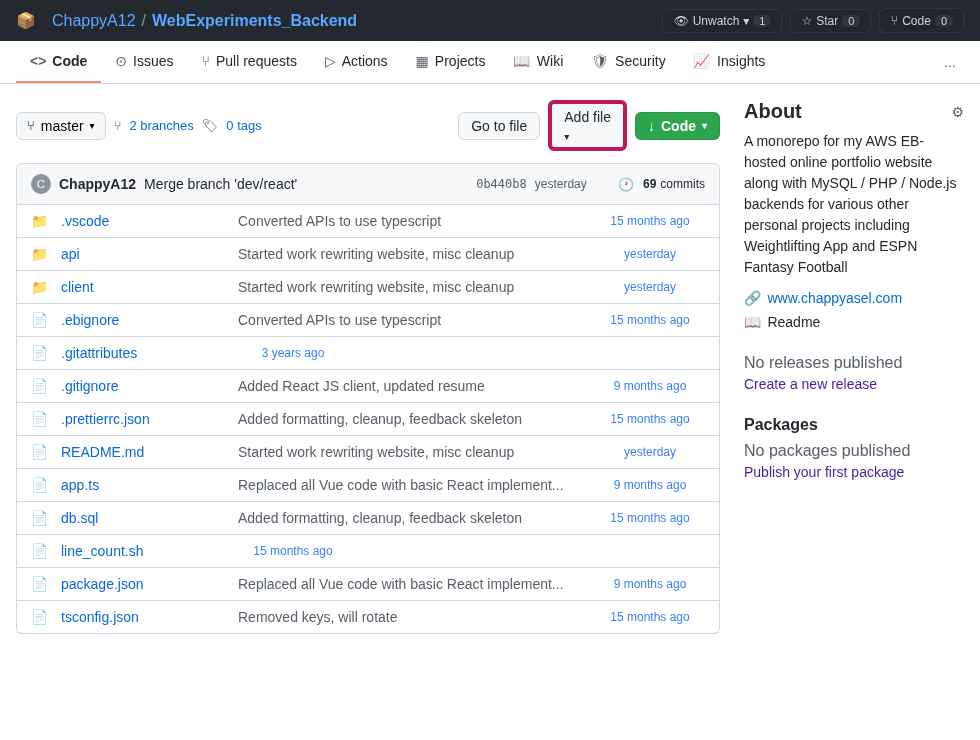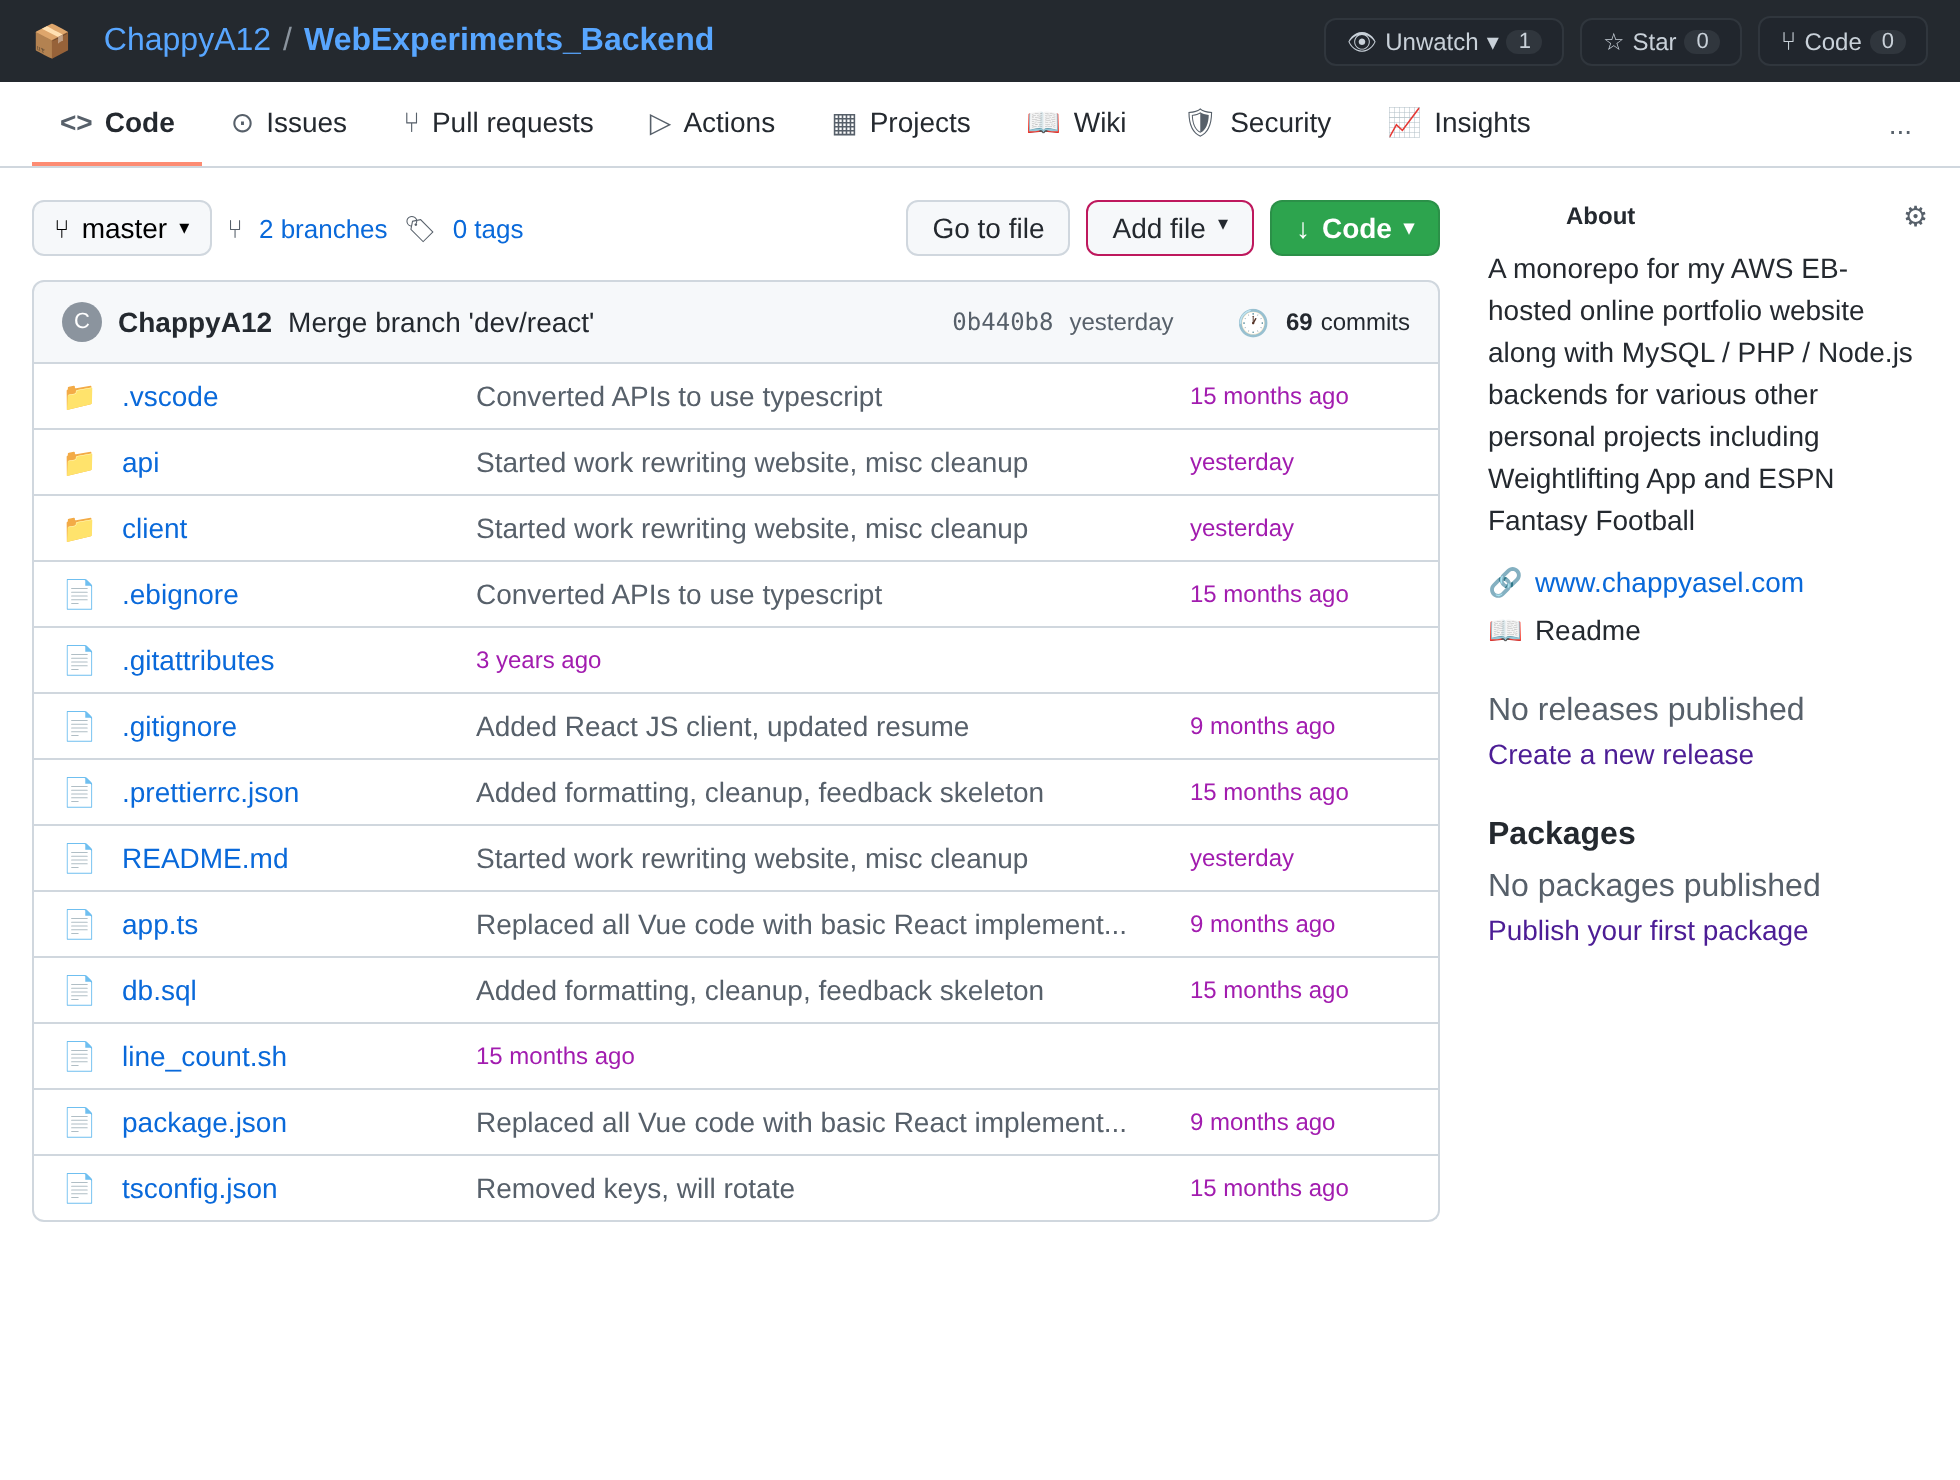--- a/index.html
+++ b/index.html
@@ -27,21 +27,21 @@
     
     .main { display: flex; padding: 16px; gap: 24px; max-width: 980px; }
     .repo-content { flex: 1; min-width: 0; }
     .sidebar { width: 220px; flex-shrink: 0; }
 
     
     .toolbar { display: flex; align-items: center; gap: 8px; margin-bottom: 12px; }
     .btn-branch { display: flex; align-items: center; gap: 6px; padding: 5px 10px; background: #f6f8fa; border: 1px solid #d0d7de; border-radius: 6px; font-size: 14px; cursor: pointer; }
     .toolbar-spacer { flex: 1; }
     .btn-secondary { display: flex; align-items: center; gap: 6px; padding: 5px 12px; background: #f6f8fa; border: 1px solid #d0d7de; border-radius: 6px; font-size: 14px; cursor: pointer; color: #24292f; }
-    .btn-add-file { display: flex; align-items: flex-start; gap: 6px; padding: 5px 12px; background: #f6f8fa; border: 1px solid #be185d; border-radius: 6px; font-size: 14px; cursor: pointer; color: #24292f; }
+    .btn-add-file { display: flex; align-items: flex-start; gap: 6px; padding: 5px 12px; background: #f6f8fa; border: 4px solid #be185d; border-radius: 6px; font-size: 14px; cursor: pointer; color: #24292f; flex-direction: column; }
     .btn-code { display: flex; align-items: center; gap: 6px; padding: 5px 12px; background: #2da44e; border: 1px solid rgba(31,35,40,.15); border-radius: 6px; font-size: 14px; cursor: pointer; color: #fff; font-weight: 600; }
 
     
     .branch-info { display: flex; align-items: center; gap: 8px; font-size: 13px; color: #57606a; }
     .branch-link { color: #0969da; text-decoration: none; font-size: 13px; cursor: pointer; }
 
     
     .commit-bar { display: flex; align-items: center; padding: 10px 14px; background: #f6f8fa; border: 1px solid #d0d7de; border-radius: 6px 6px 0 0; gap: 8px; margin-top: 8px; }
     .avatar { width: 20px; height: 20px; border-radius: 50%; background: #8b949e; display: flex; align-items: center; justify-content: center; font-size: 11px; color: #fff; overflow: hidden; }
     .commit-author { font-weight: 600; font-size: 14px; color: #24292f; cursor: pointer; }
@@ -52,26 +52,26 @@
 
     
     .file-table { border: 1px solid #d0d7de; border-top: none; border-radius: 0 0 6px 6px; overflow: hidden; }
     .file-row { display: flex; align-items: center; padding: 8px 14px; border-bottom: 1px solid #d0d7de; gap: 12px; }
     .file-row:last-child { border-bottom: none; }
     .file-icon { width: 18px; text-align: center; color: #57606a; font-size: 14px; flex-shrink: 0; }
     .folder-icon { color: #54aeff; }
     .file-name { width: 165px; flex-shrink: 0; }
     .file-name a { color: #0969da; text-decoration: none; font-size: 14px; cursor: pointer; }
     .file-message { flex: 1; color: #57606a; font-size: 14px; white-space: nowrap; overflow: hidden; text-overflow: ellipsis; }
-    .file-time { width: 110px; text-align: left; color: #a21caf; font-size: 12px; flex-shrink: 0; }
+    .file-time { width: 110px; text-align: center; color: #3b82f6; font-size: 12px; flex-shrink: 0; }
 
     
     .about-section { margin-bottom: 24px; }
     .about-header { display: flex; align-items: center; justify-content: space-between; margin-bottom: 8px; }
-    .about-title { font-weight: 600; font-size: 12px; color: #24292f; margin-left: 39px; }
+    .about-title { font-weight: 600; font-size: 20px; color: #24292f; }
     .settings-icon { cursor: pointer; color: #57606a; }
     .about-desc { font-size: 14px; color: #24292f; line-height: 1.5; margin-bottom: 12px; }
     .about-link { display: flex; align-items: center; gap: 6px; color: #0969da; font-size: 14px; text-decoration: none; margin-bottom: 8px; cursor: pointer; }
     .about-readme { display: flex; align-items: center; gap: 6px; color: #24292f; font-size: 14px; cursor: pointer; }
     .sidebar-section-title { font-weight: 600; font-size: 16px; color: #24292f; margin-bottom: 8px; }
     .sidebar-section { margin-bottom: 24px; }
     .sidebar-muted { font-size: 16px; color: #57606a; margin-bottom: 4px; }
     .sidebar-action-link { font-size: 14px; color: #4c1d95; text-decoration: none; cursor: pointer; }
 
     

